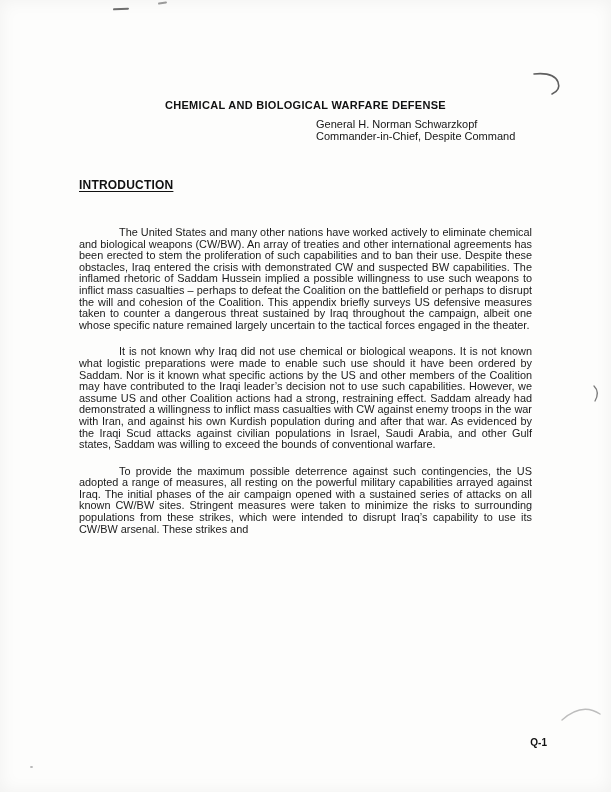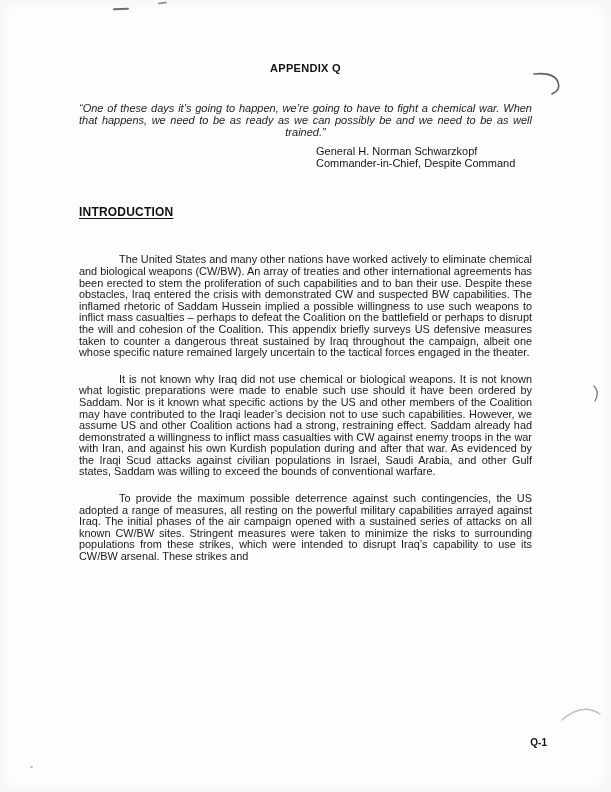--- a/index.html
+++ b/index.html
@@ -129,24 +129,23 @@
   </svg>
 
   <svg class="artifact curve-bottom-right" width="44" height="26" viewBox="0 0 44 26">
     <path d="M2,20 Q 22,2 40,14" fill="none" stroke="#bdbdbd" stroke-width="1.4" stroke-linecap="round"></path>
   </svg>
 
   <div class="artifact dot-bottom-left"></div>
 
   <div class="content">
 
-    <div class="appendix-label">APPENDIX Q</div>
 
+    <div class="doc-title">CHEMICAL AND BIOLOGICAL WARFARE DEFENSE</div>
 
-    <div class="quote">“One of these days it’s going to happen, we’re going to have to fight a chemical war. When that happens, we need to be as ready as we can possibly be and we need to be as well trained.”</div>
 
     <div class="attribution">
       <div>General H. Norman Schwarzkopf</div>
       <div>Commander-in-Chief, Despite Command</div>
     </div>
 
     <div class="section-heading">INTRODUCTION</div>
 
     <p class="body-para first">The United States and many other nations have worked actively to eliminate chemical and biological weapons (CW/BW). An array of treaties and other international agreements has been erected to stem the proliferation of such capabilities and to ban their use. Despite these obstacles, Iraq entered the crisis with demonstrated CW and suspected BW capabilities. The inflamed rhetoric of Saddam Hussein implied a possible willingness to use such weapons to inflict mass casualties – perhaps to defeat the Coalition on the battlefield or perhaps to disrupt the will and cohesion of the Coalition. This appendix briefly surveys US defensive measures taken to counter a dangerous threat sustained by Iraq throughout the campaign, albeit one whose specific nature remained largely uncertain to the tactical forces engaged in the theater.</p>
     <p class="body-para">It is not known why Iraq did not use chemical or biological weapons. It is not known what logistic preparations were made to enable such use should it have been ordered by Saddam. Nor is it known what specific actions by the US and other members of the Coalition may have contributed to the Iraqi leader’s decision not to use such capabilities. However, we assume US and other Coalition actions had a strong, restraining effect. Saddam already had demonstrated a willingness to inflict mass casualties with CW against enemy troops in the war with Iran, and against his own Kurdish population during and after that war. As evidenced by the Iraqi Scud attacks against civilian populations in Israel, Saudi Arabia, and other Gulf states, Saddam was willing to exceed the bounds of conventional warfare.</p>

